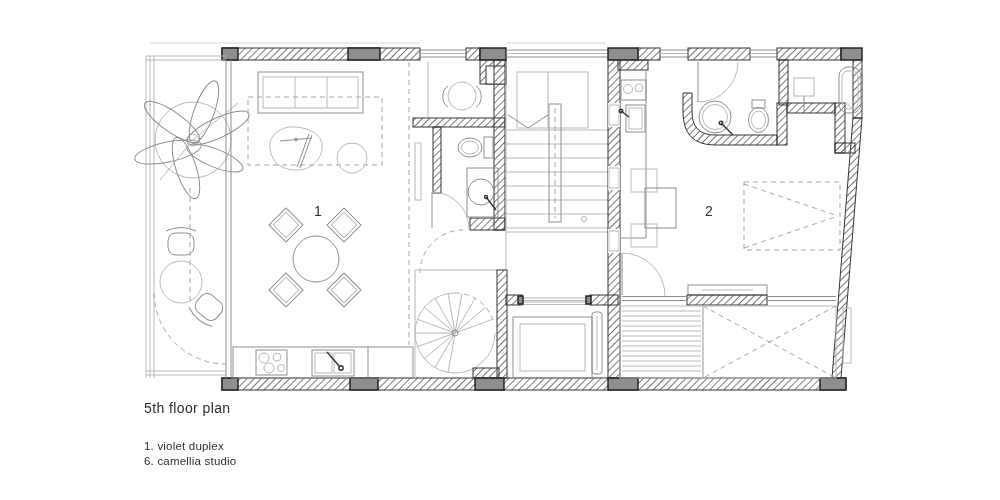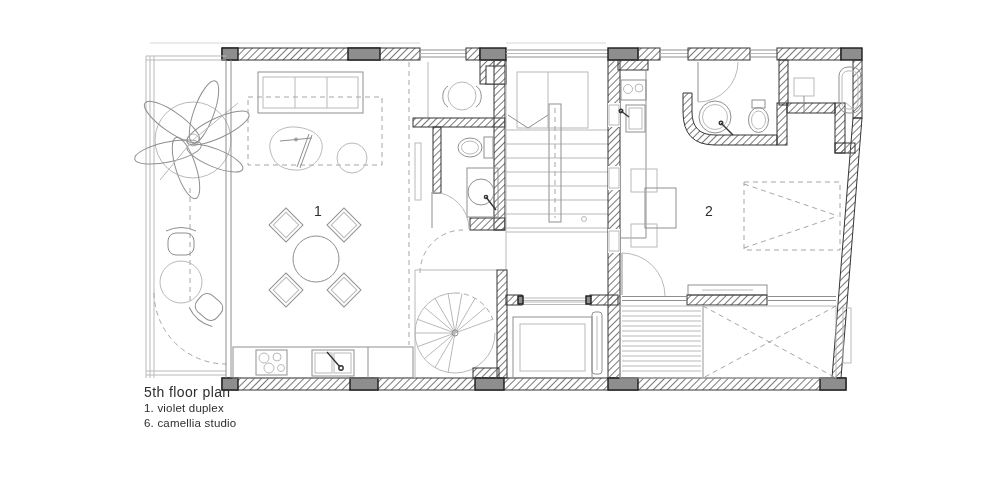--- a/index.html
+++ b/index.html
@@ -14,23 +14,23 @@
   .xl{stroke:#d6d6d6;fill:none;stroke-width:1;}
   .lt{stroke:var(--line-light,#b9b9b9);fill:none;stroke-width:1;}
   .md{stroke:var(--line-medium,#8f8f8f);fill:none;stroke-width:1;}
   .dk{stroke:var(--wall-ink,#353535);fill:none;stroke-width:1.4;}
   .wall{fill:url(#hatch);stroke:var(--wall-ink,#353535);stroke-width:1;}
   .col{fill:var(--column-fill,#8e8e8e);stroke:#1c1c1c;stroke-width:1.4;}
   .whitefill{fill:#fff;}
   .dashf{stroke:#a6a6a6;fill:none;stroke-width:1;stroke-dasharray:5 4;}
   .hatchline{stroke:var(--hatch-line,#6a6a6a);stroke-width:0.9;}
   text.room{font-family:"Liberation Sans",sans-serif;font-size:14px;fill:var(--text-ink,#2e2e2e);}
-  .caption{position:absolute;left:144px;top:384px;color:var(--text-ink,#2e2e2e);}
+  .caption{position:absolute;left:144px;top:400px;color:var(--text-ink,#2e2e2e);}
   .caption .title{font-size:14px;letter-spacing:.4px;}
-  .caption .legend{margin-top:1px;font-size:11.5px;line-height:1.3;letter-spacing:.2px;}
+  .caption .legend{margin-top:23px;font-size:11.5px;line-height:1.3;letter-spacing:.2px;}
 </style>
 </head>
 <body>
 
 <div class="stage">
 <svg width="1000" height="500" viewBox="0 0 1000 500">
   <defs>
     <pattern id="hatch" width="5" height="5" patternUnits="userSpaceOnUse" patternTransform="rotate(45)">
       <line class="hatchline" x1="2.5" y1="-1" x2="2.5" y2="6"></line>
     </pattern>

